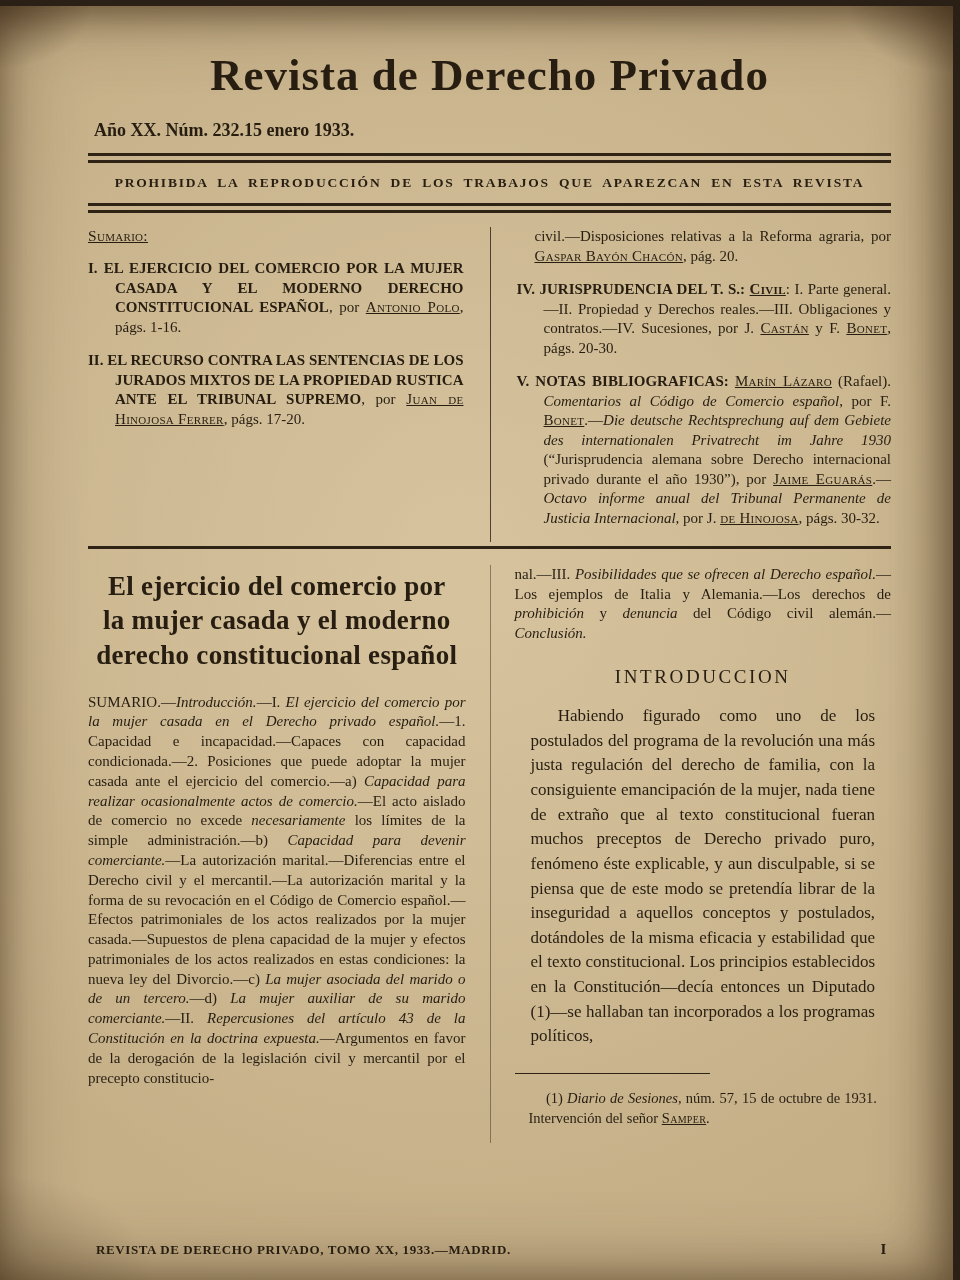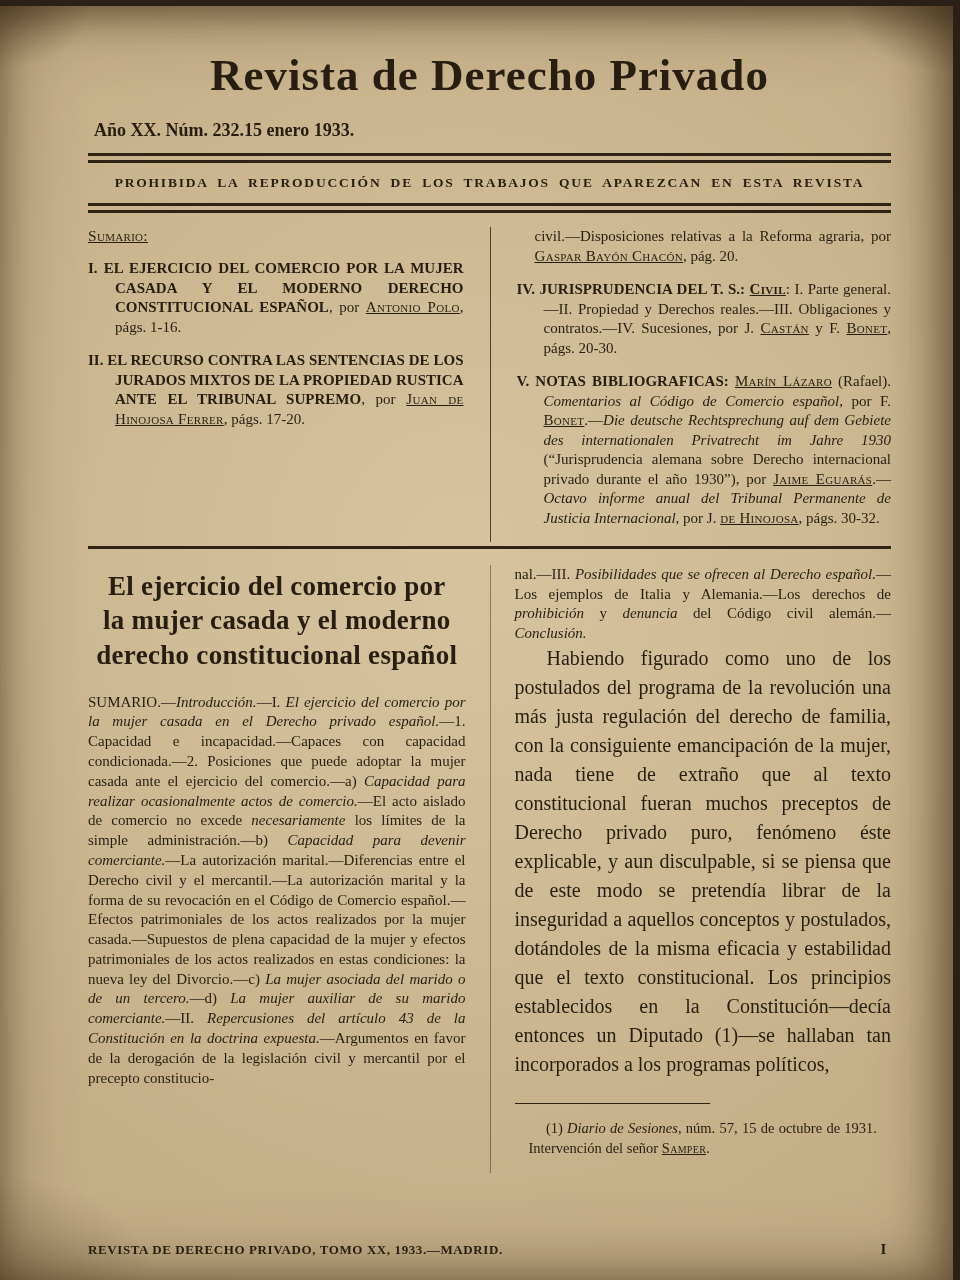--- a/index.html
+++ b/index.html
@@ -82,40 +82,40 @@
     text-align: justify;
   }
   .intro-heading {
     margin: 22px 0 16px;
     text-align: center;
     font-size: 19px;
     font-weight: 400;
     letter-spacing: 2.6px;
   }
   .body-par {
-    margin: 0;
-    font-size: 20px;
+    margin: 16px;
+    font-size: 17px;
     line-height: 1.45;
     text-align: justify;
     text-indent: 1.6em;
   }
   .footnote-rule {
     width: 195px;
     border-top: 1.5px solid #2e2315;
     margin: 24px 0 10px;
   }
   .footnote {
     margin: 14px;
     font-size: 14.5px;
     line-height: 1.4;
     text-align: justify;
     text-indent: 1.2em;
   }
   .page-footer {
-    position: absolute; left: 88px; right: 66px; bottom: 22px;
+    position: absolute; left: 96px; right: 66px; bottom: 22px;
     display: flex; justify-content: space-between; align-items: baseline;
     font-size: 13px; font-weight: 700; letter-spacing: .6px;
   }
   .page-footer .pn { font-size: 15px; }
   .sc { font-variant: small-caps; letter-spacing: .3px; text-decoration: underline; }
   .it { font-style: italic; }
   .bd { font-weight: 700; }
 </style>
 </head>
 <body>
@@ -156,20 +156,21 @@
 
   <div class="single-rule"></div>
 
   <section class="article">
     <div class="art-col art-left">
       <h2 class="article-title">El ejercicio del comercio por la mujer casada y el moderno derecho constitucional español</h2>
       <p class="art-sumario"><span>SUMARIO.—</span><span class="it">Introducción.</span><span>—I. </span><span class="it">El ejercicio del comercio por la mujer casada en el Derecho privado español.</span><span>—1. Capacidad e incapacidad.—Capaces con capacidad condicionada.—2. Posiciones que puede adoptar la mujer casada ante el ejercicio del comercio.—a) </span><span class="it">Capacidad para realizar ocasionalmente actos de comercio.</span><span>—El acto aislado de comercio no excede </span><span class="it">necesariamente</span><span> los límites de la simple administración.—b) </span><span class="it">Capacidad para devenir comerciante.</span><span>—La autorización marital.—Diferencias entre el Derecho civil y el mercantil.—La autorización marital y la forma de su revocación en el Código de Comercio español.—Efectos patrimoniales de los actos realizados por la mujer casada.—Supuestos de plena capacidad de la mujer y efectos patrimoniales de los actos realizados en estas condiciones: la nueva ley del Divorcio.—c) </span><span class="it">La mujer asociada del marido o de un tercero.</span><span>—d) </span><span class="it">La mujer auxiliar de su marido comerciante.</span><span>—II. </span><span class="it">Repercusiones del artículo 43 de la Constitución en la doctrina expuesta.</span><span>—Argumentos en favor de la derogación de la legislación civil y mercantil por el precepto constitucio-</span></p>
     </div>
     <div class="art-col art-right">
       <p class="art-sumario"><span>nal.—III. </span><span class="it">Posibilidades que se ofrecen al Derecho español.</span><span>—Los ejemplos de Italia y Alemania.—Los derechos de </span><span class="it">prohibición</span><span> y </span><span class="it">denuncia</span><span> del Código civil alemán.—</span><span class="it">Conclusión.</span></p>
+      <h3 class="intro-heading">INTRODUCCION</h3>
       <p class="body-par">Habiendo figurado como uno de los postulados del programa de la revolución una más justa regulación del derecho de familia, con la consiguiente emancipación de la mujer, nada tiene de extraño que al texto constitucional fueran muchos preceptos de Derecho privado puro, fenómeno éste explicable, y aun disculpable, si se piensa que de este modo se pretendía librar de la inseguridad a aquellos conceptos y postulados, dotándoles de la misma eficacia y estabilidad que el texto constitucional. Los principios establecidos en la Constitución—decía entonces un Diputado (1)—se hallaban tan incorporados a los programas políticos,</p>
       <div class="footnote-rule"></div>
       <p class="footnote"><span>(1) </span><span class="it">Diario de Sesiones,</span><span> núm. 57, 15 de octubre de 1931. Intervención del señor </span><span class="sc">Samper</span><span>.</span></p>
     </div>
   </section>
 
   <footer class="page-footer">
     <span>REVISTA DE DERECHO PRIVADO, TOMO XX, 1933.—MADRID.</span>
     <span class="pn">I</span>
   </footer>

